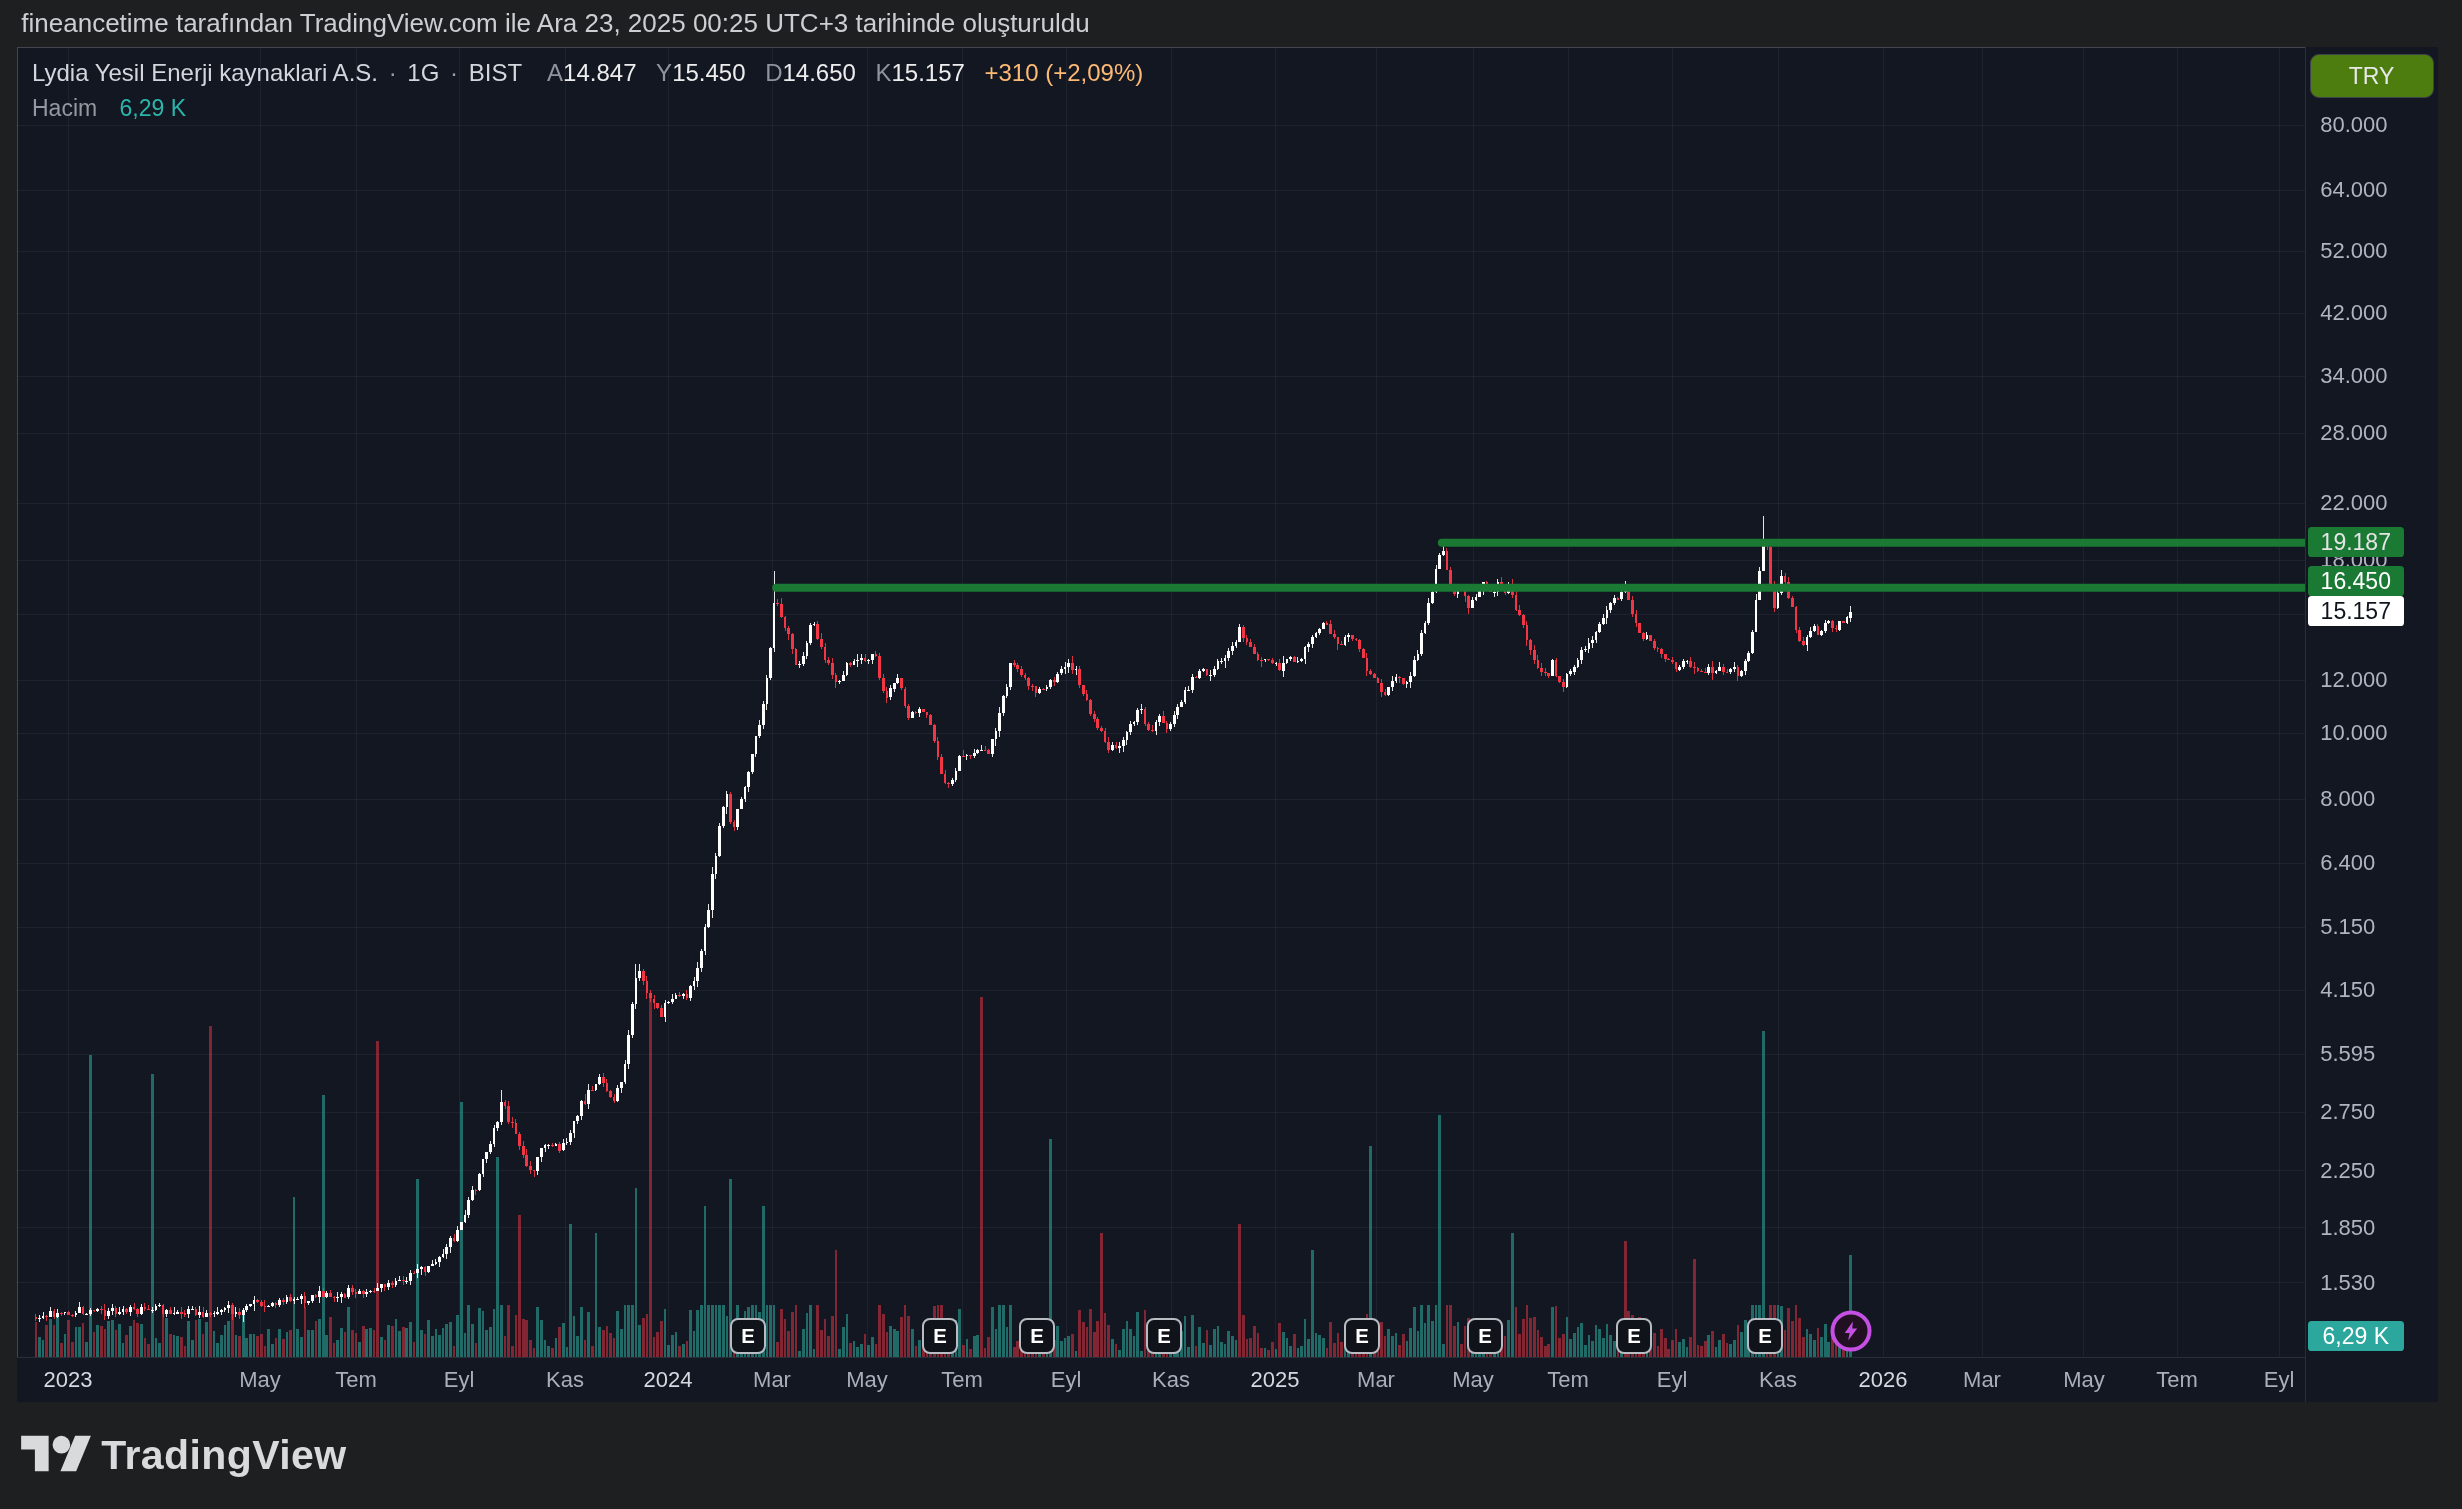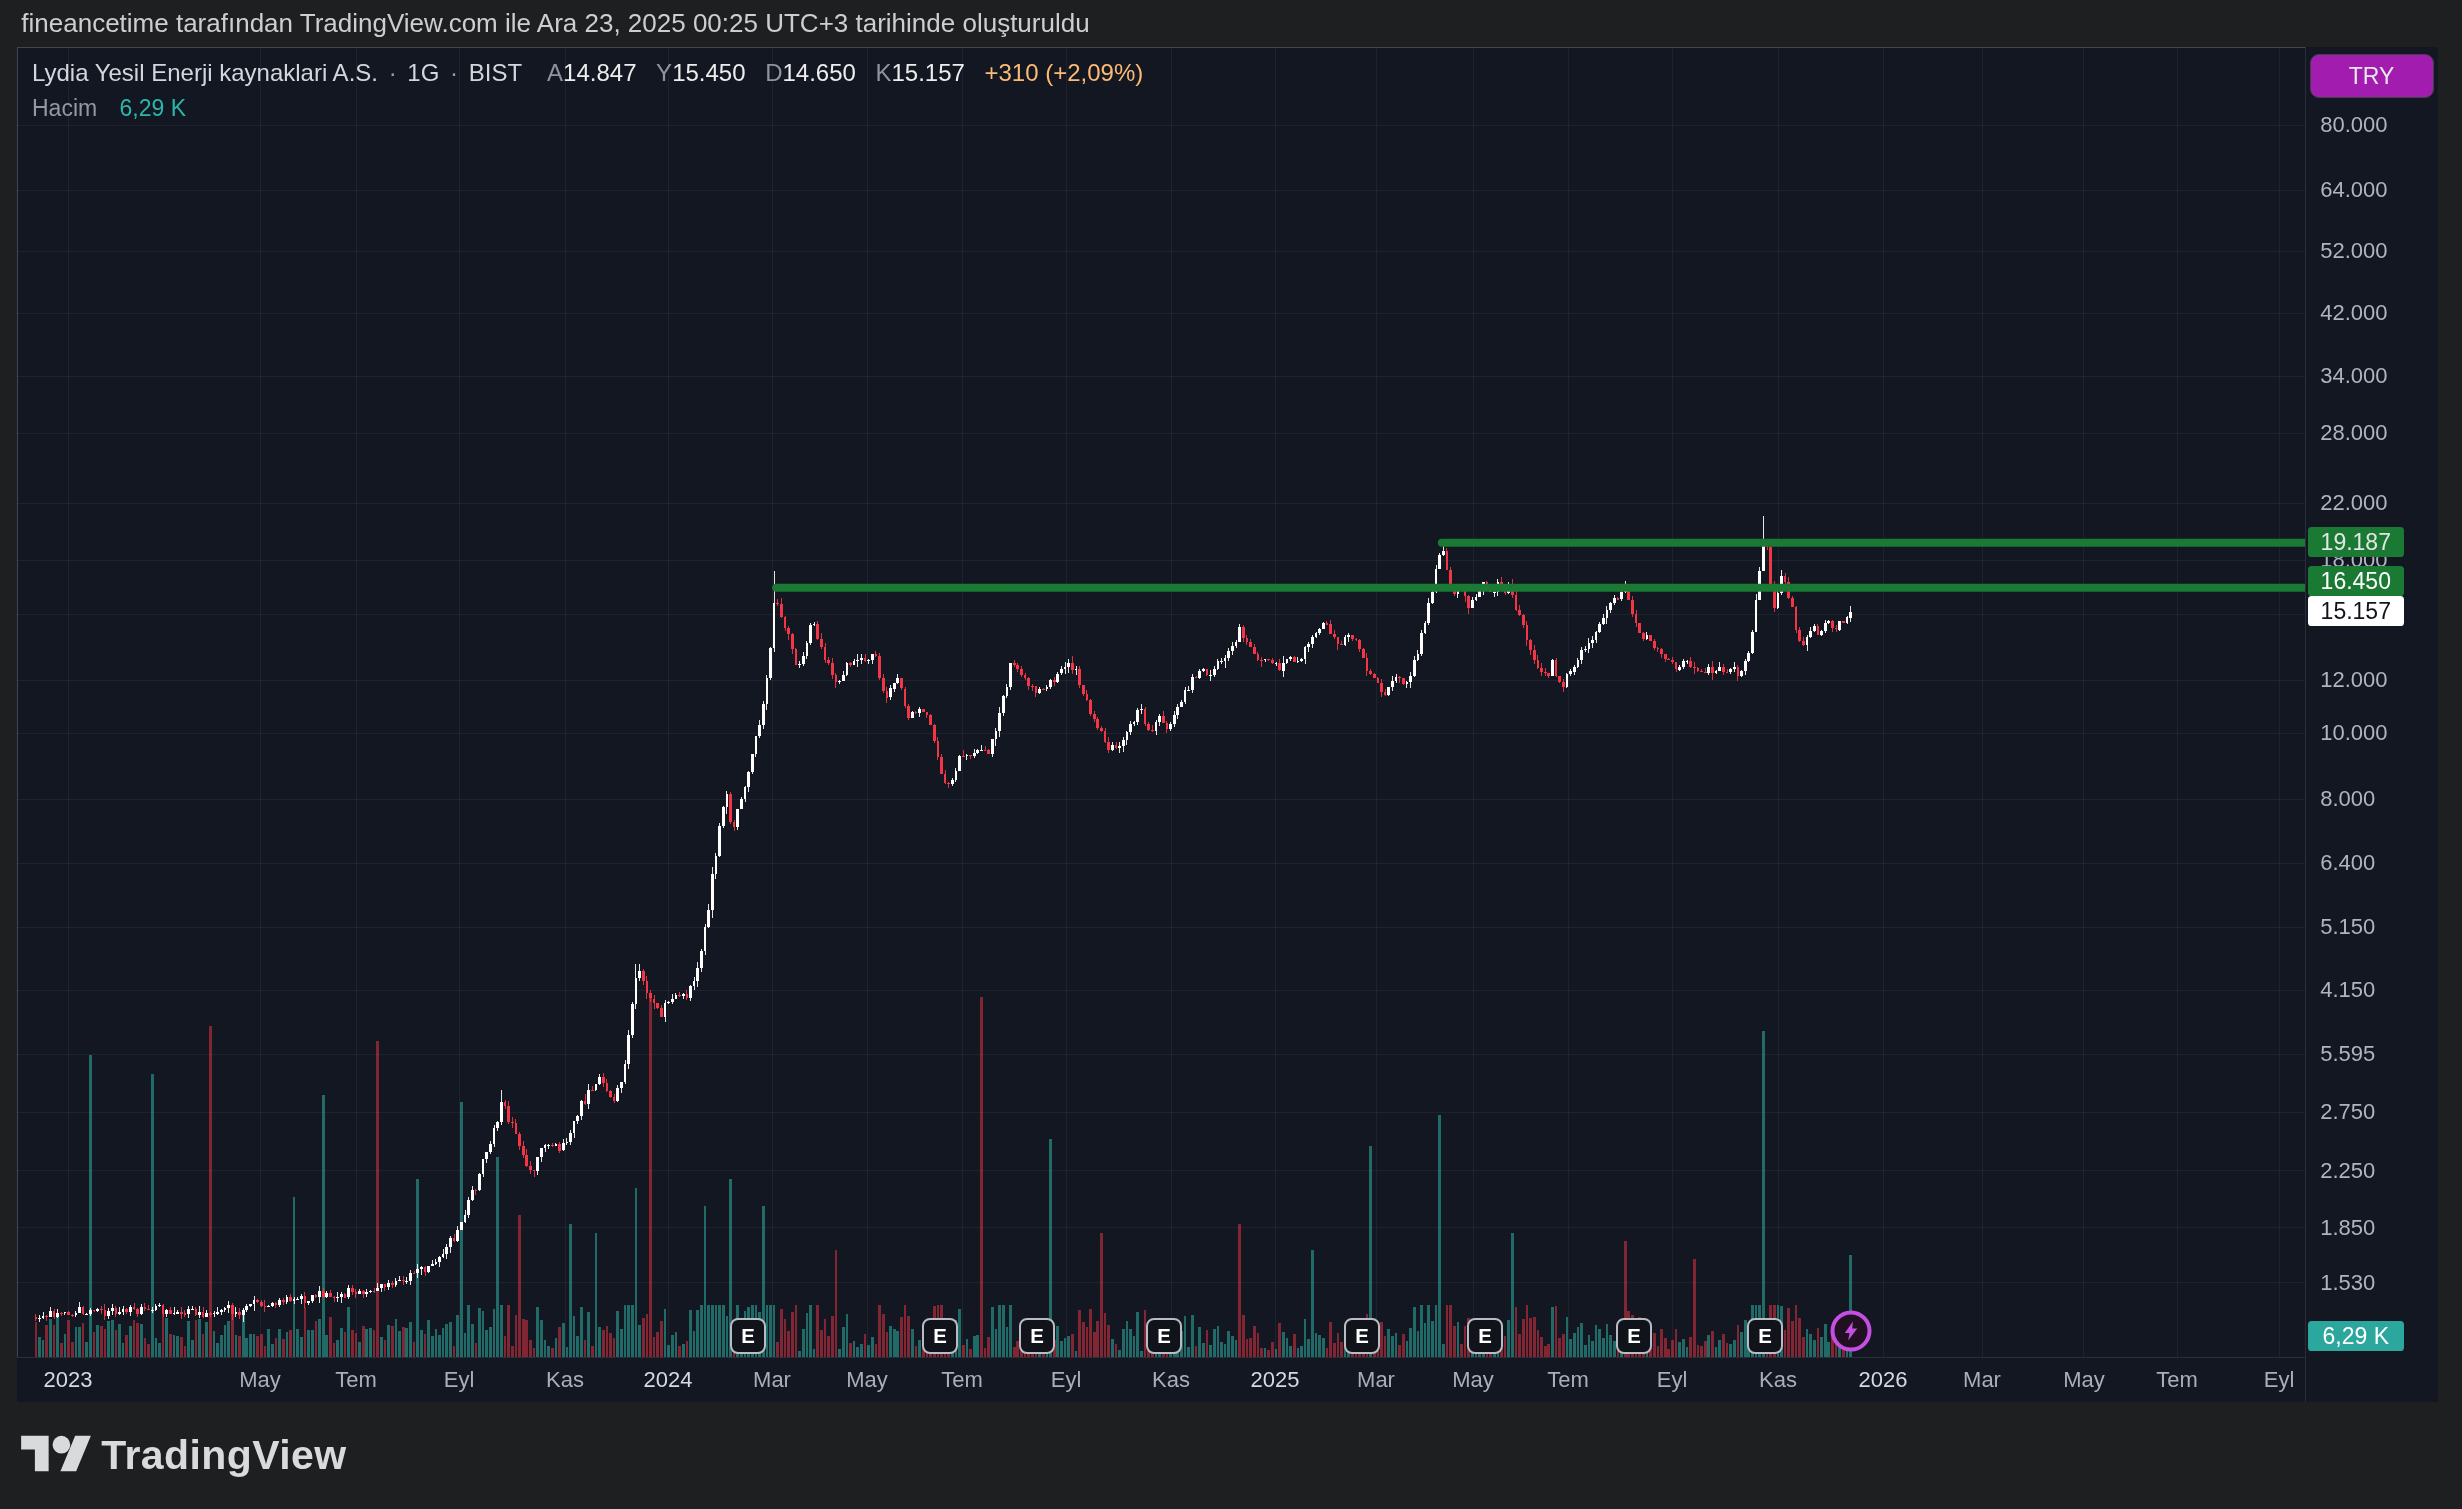--- a/index.html
+++ b/index.html
@@ -19,21 +19,21 @@
   .legend .row1 .sep{color:#9a9eab;margin:0 10.7px;}
   .legend .ohlc{display:flex;gap:19.6px;margin-left:25px;}
   .legend .ohlc .k{color:#8f939e;}
   .legend .ohlc .v{color:#ededee;font-weight:400;}
   .legend .chg{margin-left:19.6px;color:#fdba74;}
   .legend .row2{margin-top:8px;font-size:23px;}
   .legend .row2 .hl{color:#9598a1;}
   .legend .row2 .hv{color:#2cb5aa;margin-left:16px;}
   
   .axis-right{position:absolute;left:2306px;top:47px;width:132px;height:1355px;background:#131722;}
-  .try-btn{position:absolute;left:3.6px;top:7.1px;width:124px;height:44px;background:#a21caf;
+  .try-btn{position:absolute;left:3.6px;top:7.1px;width:124px;height:44px;background:#4d7c0f;
        border:0.9px solid #3f424a;border-radius:9px;color:#e8e9ea;font-size:23px;
        display:flex;align-items:center;justify-content:center;box-sizing:border-box;}
   .ptick{position:absolute;left:14.2px;transform:translateY(-50%);font-size:22px;color:#b0b4c0;white-space:nowrap;}
   .chip{position:absolute;left:1.8px;width:96px;height:30px;border-radius:3.6px;
        display:flex;align-items:center;justify-content:center;
        font-size:23px;transform:translateY(-50%);}
   
   .time-axis{position:absolute;left:17px;top:1358px;width:2288px;height:44px;background:#131722;}
   .ttick{position:absolute;top:0;height:44px;line-height:44px;transform:translateX(-50%);
        font-size:22px;color:#a9aeba;white-space:nowrap;}

